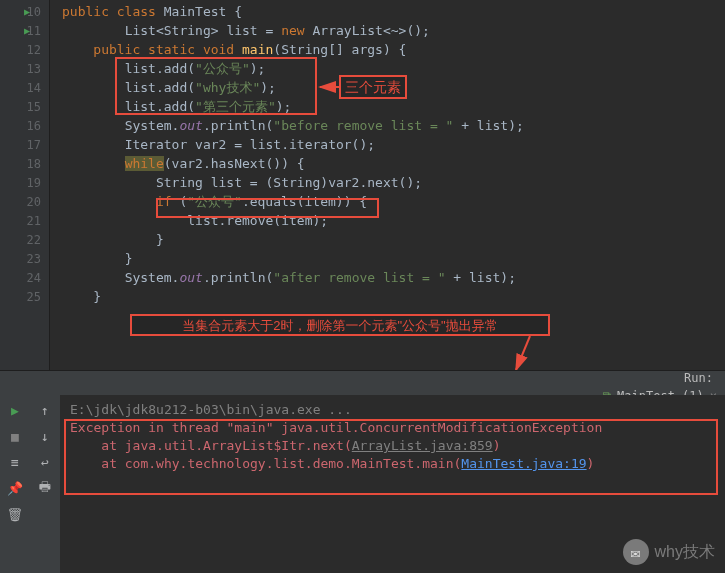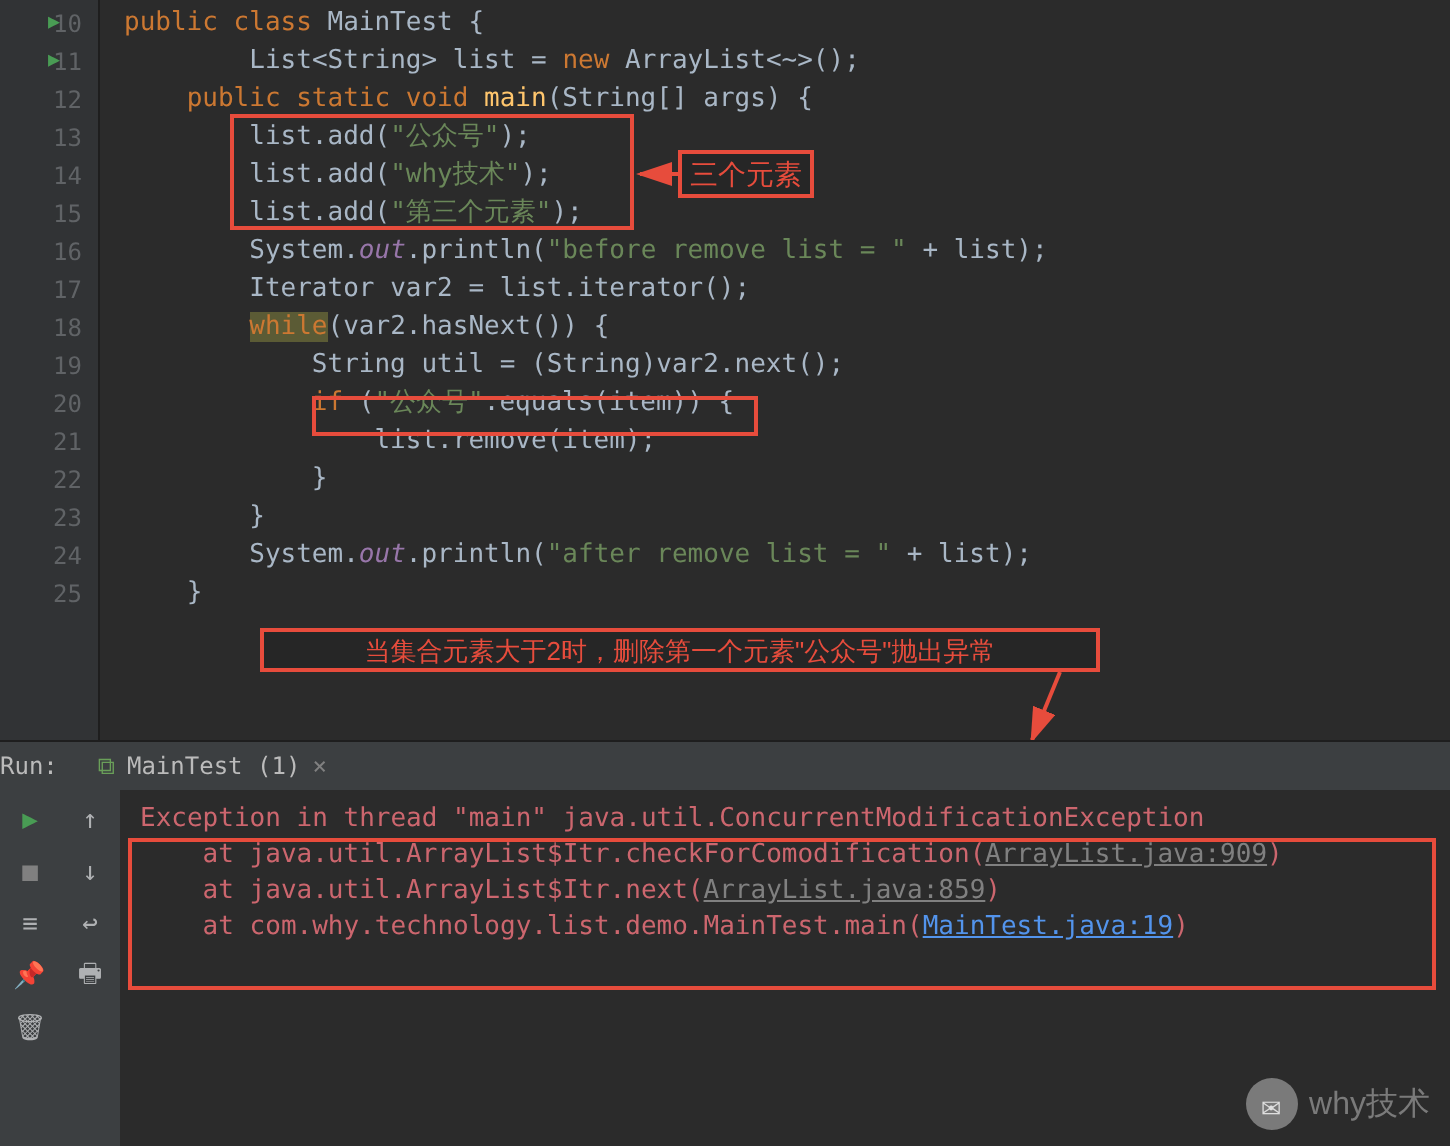--- a/index.html
+++ b/index.html
@@ -16,21 +16,21 @@
 .str { color: #6a8759; }
 .static-field { color: #9876aa; font-style: italic; }
 .hl-while { background: #5b5b35; }
 .redbox { position: absolute; border: 2px solid #e74c3c; }
 .box1 { left: 65px; top: 57px; width: 202px; height: 58px; }
 .box2 { left: 106px; top: 198px; width: 223px; height: 20px; }
 .anno-box { position: absolute; border: 2px solid #e74c3c; background: rgba(0,0,0,0.1); color: #e74c3c; font-family: 'Microsoft YaHei', sans-serif; font-size: 14px; display: flex; align-items: center; justify-content: center; }
 .anno1 { left: 289px; top: 75px; width: 68px; height: 24px; }
 .anno2 { left: 80px; top: 314px; width: 420px; height: 22px; font-size: 13px; }
 .run-area { height: 203px; display: flex; flex-direction: column; border-top: 1px solid #1e1e1e; }
-.run-header { height: 24px; background: #3c3f41; display: flex; align-items: center; padding-left: 0; }
+.run-header { height: 24px; background: #3c3f41; display: flex; align-items: flex-end; padding-left: 11px; flex-direction: column; }
 .run-label { color: #bbbbbb; font-size: 12px; margin-right: 12px; }
 .run-tab { color: #bbbbbb; font-size: 12px; padding: 4px 8px; display: flex; align-items: center; gap: 6px; }
 .run-body { flex: 1; display: flex; }
 .run-toolbar { width: 30px; background: #3c3f41; display: flex; flex-direction: column; align-items: center; padding-top: 6px; gap: 8px; }
 .tool-icon { width: 18px; height: 18px; color: #afb1b3; display: flex; align-items: center; justify-content: center; }
 .run-toolbar2 { width: 30px; background: #3c3f41; display: flex; flex-direction: column; align-items: center; padding-top: 6px; gap: 8px; }
 .console { flex: 1; background: #2b2b2b; padding: 6px 10px; line-height: 18px; font-size: 13px; position: relative; }
 .console-line { white-space: pre; }
 .cmd { color: #808080; }
 .out { color: #a9b7c6; }
@@ -74,21 +74,21 @@
   <div class="code-area">
     <div class="code-line"><span class="kw">public class </span><span class="cls">MainTest</span><span> {</span></div>
     <div class="code-line">        <span class="cls">List</span><span>&lt;</span><span class="cls">String</span><span>&gt; list = </span><span class="kw">new </span><span class="cls">ArrayList</span><span>&lt;~&gt;();</span></div>
     <div class="code-line">    <span class="kw">public static void </span><span class="method">main</span><span>(</span><span class="cls">String</span><span>[] args) {</span></div>
     <div class="code-line">        <span>list.add(</span><span class="str">"公众号"</span><span>);</span></div>
     <div class="code-line">        <span>list.add(</span><span class="str">"why技术"</span><span>);</span></div>
     <div class="code-line">        <span>list.add(</span><span class="str">"第三个元素"</span><span>);</span></div>
     <div class="code-line">        <span>System.</span><span class="static-field">out</span><span>.println(</span><span class="str">"before remove list = "</span><span> + list);</span></div>
     <div class="code-line">        <span class="cls">Iterator</span><span> var2 = list.iterator();</span></div>
     <div class="code-line">        <span class="kw hl-while">while</span><span>(var2.hasNext()) {</span></div>
-    <div class="code-line">            <span class="cls">String</span><span> util = (</span><span class="cls">String</span><span>)var2.next();</span></div>
+    <div class="code-line">            <span class="cls">String</span><span> list = (</span><span class="cls">String</span><span>)var2.next();</span></div>
     <div class="code-line">            <span class="kw">if </span><span>(</span><span class="str">"公众号"</span><span>.equals(item)) {</span></div>
     <div class="code-line">                <span>list.remove(item);</span></div>
     <div class="code-line">            <span>}</span></div>
     <div class="code-line">        <span>}</span></div>
     <div class="code-line">        <span>System.</span><span class="static-field">out</span><span>.println(</span><span class="str">"after remove list = "</span><span> + list);</span></div>
     <div class="code-line">    <span>}</span></div>
 
     <div class="redbox box1"></div>
     <div class="redbox box2"></div>
     <div class="anno-box anno1">三个元素</div>
@@ -123,22 +123,22 @@
       <div class="tool-icon">📌</div>
       <div class="tool-icon">🗑</div>
     </div>
     <div class="run-toolbar2">
       <div class="tool-icon">↑</div>
       <div class="tool-icon">↓</div>
       <div class="tool-icon">↩</div>
       <div class="tool-icon">🖶</div>
     </div>
     <div class="console">
+      <div class="console-line cmd">E:\jdk\jdk8u212-b03\bin\java.exe ...</div>
       <div class="console-line err">Exception in thread "main" java.util.ConcurrentModificationException</div>
-      <div class="console-line err"><span>    at java.util.ArrayList$Itr.checkForComodification(</span><span class="link-gray">ArrayList.java:909</span><span>)</span></div>
       <div class="console-line err"><span>    at java.util.ArrayList$Itr.next(</span><span class="link-gray">ArrayList.java:859</span><span>)</span></div>
       <div class="console-line err"><span>    at com.why.technology.list.demo.MainTest.main(</span><span class="link">MainTest.java:19</span><span>)</span></div>
       <div class="console-box"></div>
     </div>
   </div>
 </div>
 
 <div class="watermark">
   <div class="wm-circle">✉</div>
   <div class="wm-text">why技术</div>

